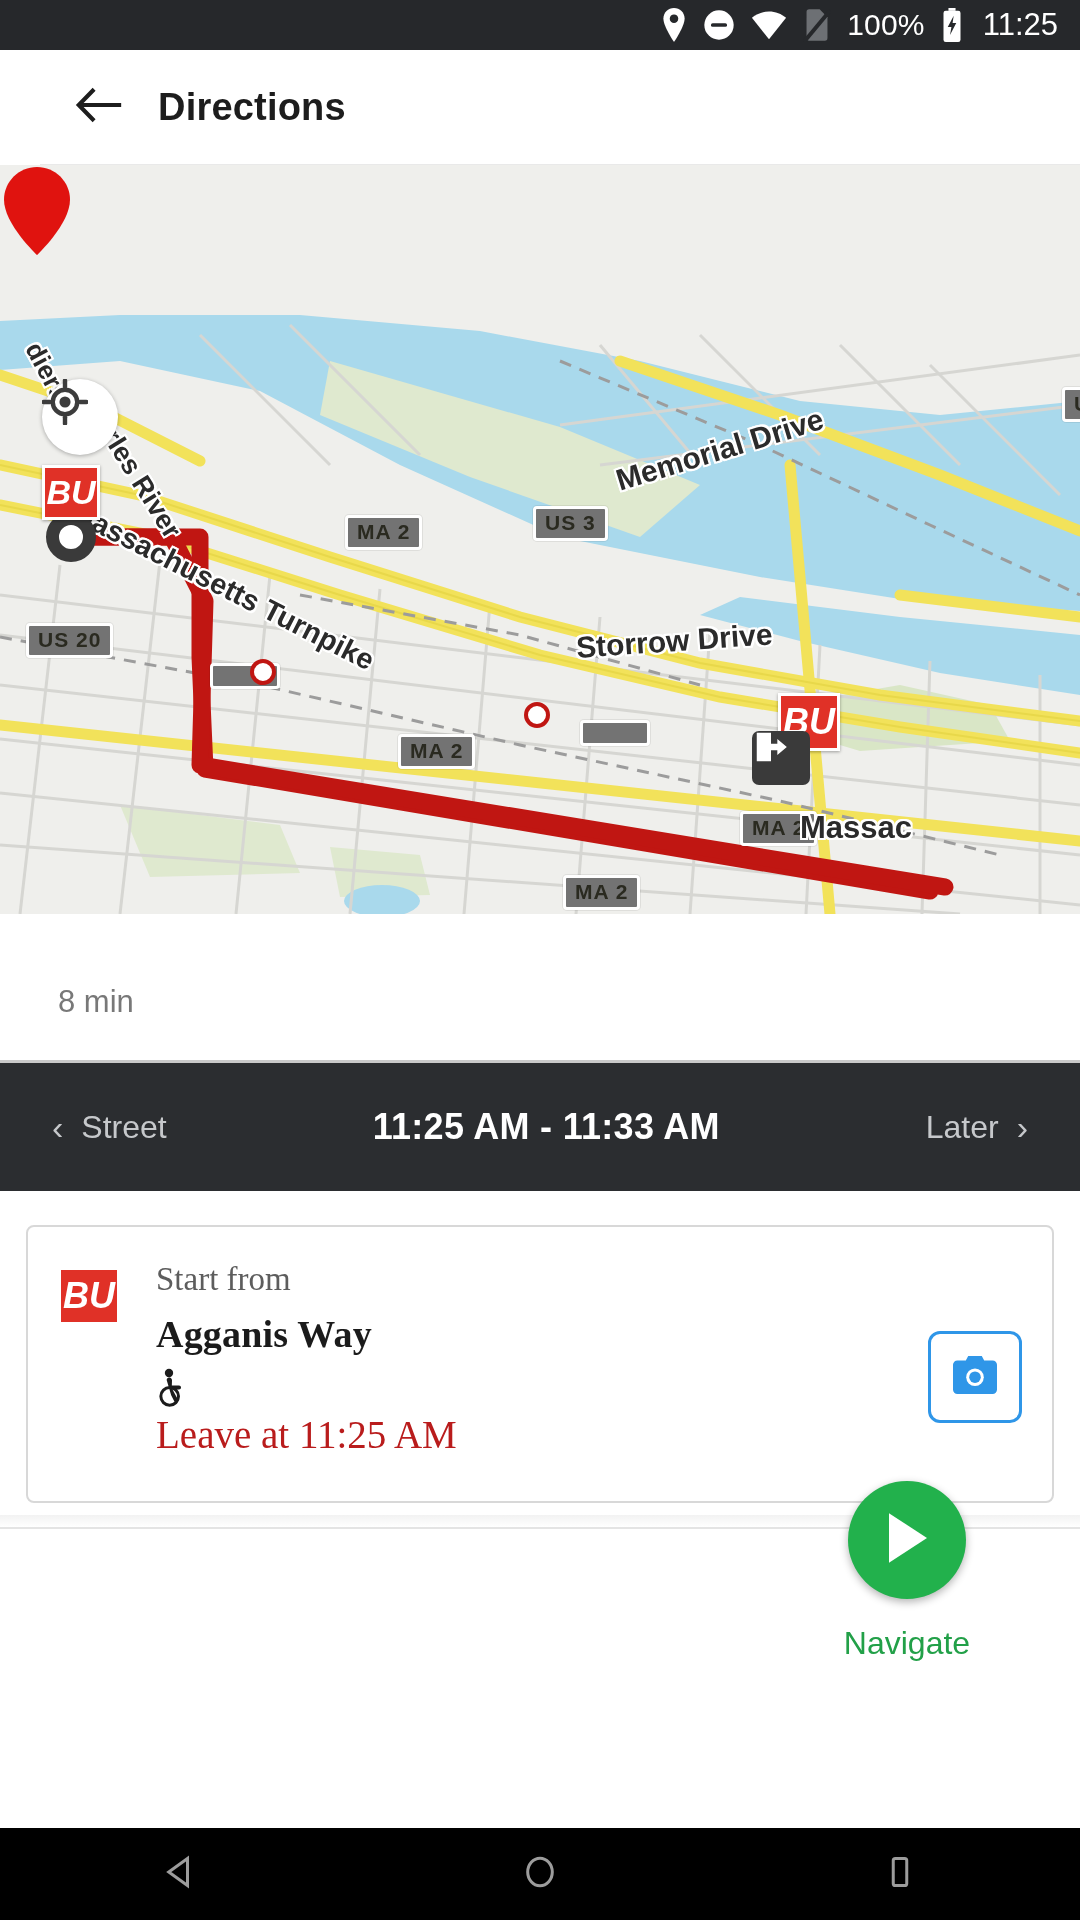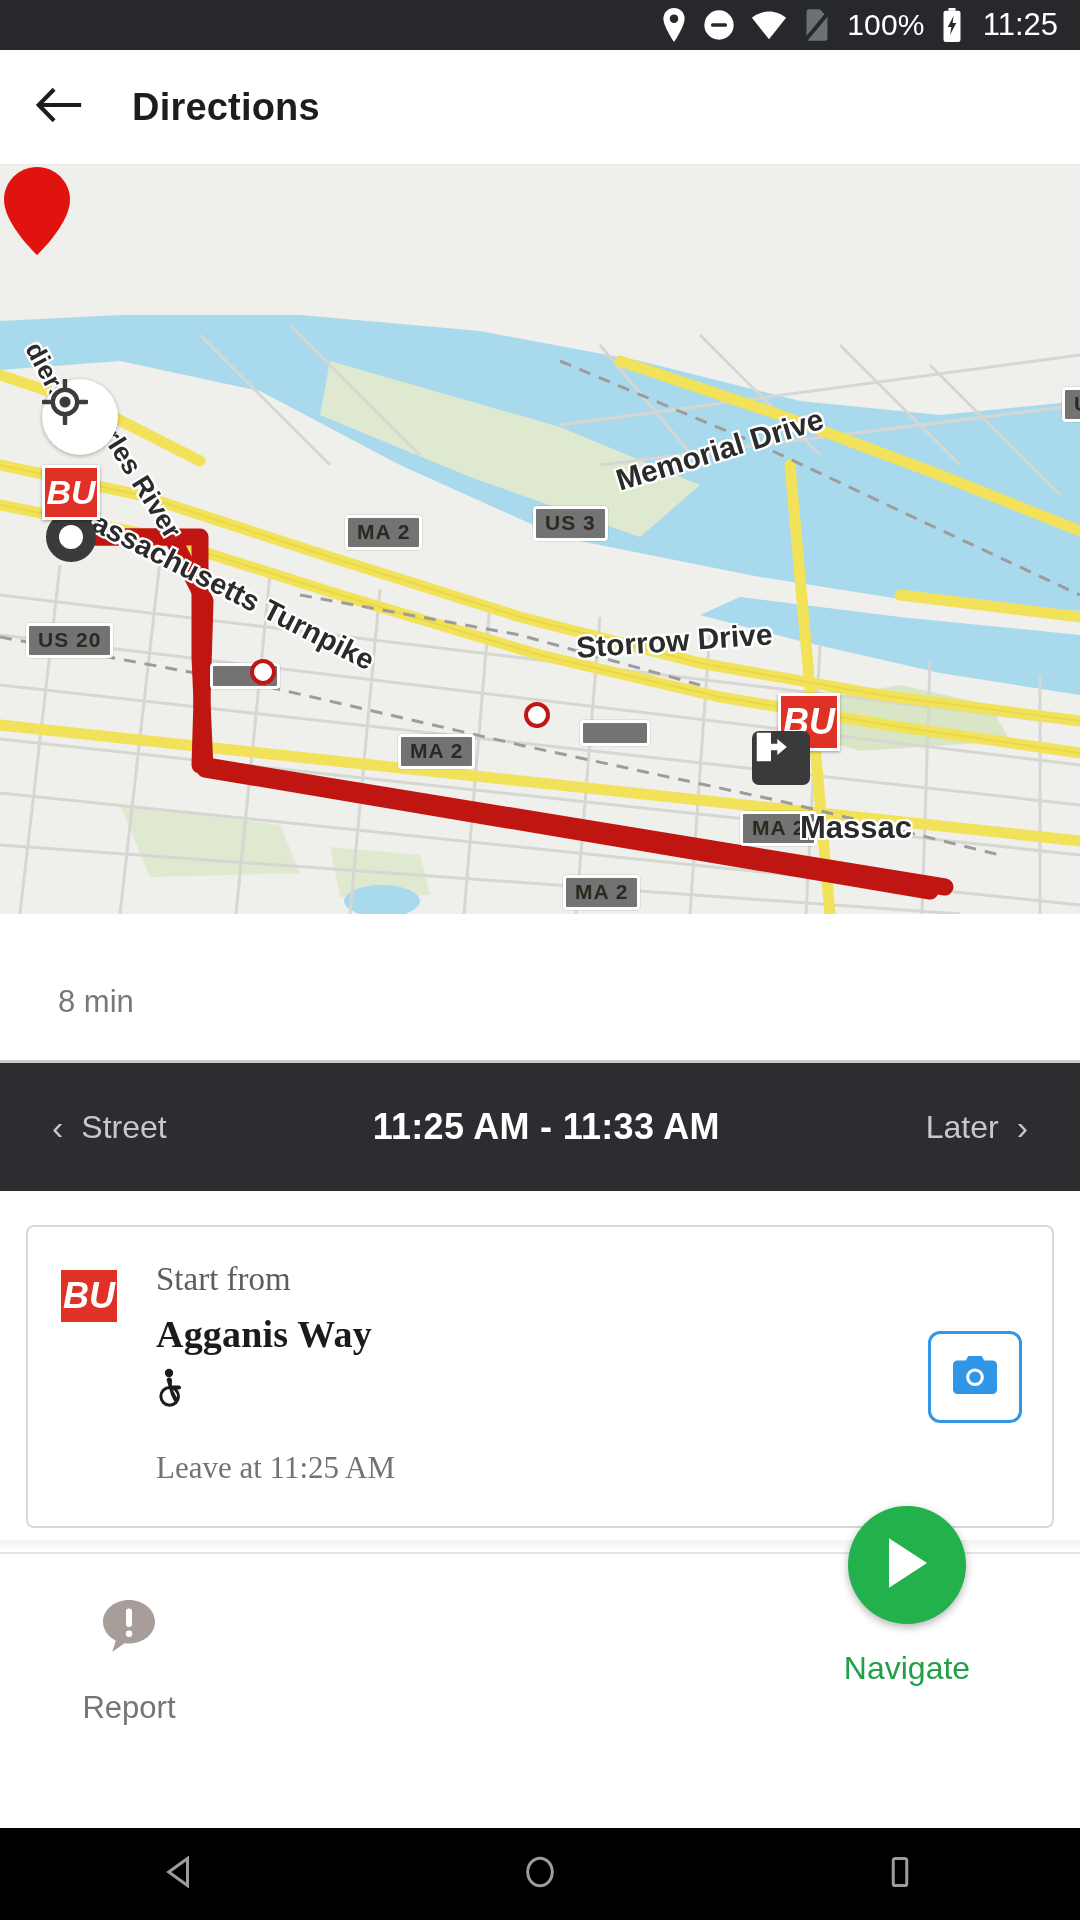--- a/index.html
+++ b/index.html
@@ -17,22 +17,23 @@
     display:flex; align-items:center; justify-content:flex-end;
     padding-right:22px; gap:16px;
   }
   .sb-icon { display:flex; align-items:center; }
   .sb-text { color:#ffffff; font-size:30px; font-weight:400; letter-spacing:.2px; }
   .sb-clock { color:#ffffff; font-size:31px; font-weight:400; margin-left:4px; }
 
   
   .appbar {
     height:115px; background:#ffffff;
-    display:flex; align-items:center; gap:14px;
+    display:flex; align-items:center; gap:0px;
     border-bottom:1px solid #e9e9e9;
+    margin-left:40px;
   }
   .back-btn { width:118px; display:flex; align-items:center; justify-content:center; cursor:pointer; }
   .appbar-title { font-size:38px; font-weight:700; color:#1d1d1d; letter-spacing:.2px; }
 
   
   .map {
     position:relative; height:749px; width:1080px; overflow:hidden;
     background:#eeeeeb;
   }
   .map svg { position:absolute; top:0; left:0; }
@@ -108,21 +109,21 @@
   .card-logo {
     width:62px; height:58px; background:#e03127; border:3px solid #ffffff;
     display:flex; align-items:center; justify-content:center;
     color:#ffffff; font-weight:700; font-style:italic; font-size:36px;
     flex:0 0 auto; margin-top:6px;
   }
   .card-body { margin-left:36px; flex:1;font-family:Liberation Serif, serif; }
   .step-label { font-size:33px; color:#5d5d5d; }
   .step-name { font-size:38px; font-weight:700; color:#1b1b1b; margin-top:14px; letter-spacing:.2px; }
   .access-icon { margin-top:12px; }
-  .leave-at { font-size:31px; color:#737373; margin-top:38px; }
+  .leave-at { font-size:39px; color:#b91c1c; }
   .camera-btn {
     position:absolute; right:30px; top:104px;
     width:94px; height:92px; border:3px solid #2f96e8; border-radius:12px;
     background:#ffffff; display:flex; align-items:center; justify-content:center;
     cursor:pointer;
   }
 
   
   .divider { height:14px; background:linear-gradient(#f2f2f2,#ffffff); border-bottom:2px solid #e4e4e4; margin-top:12px; }
   .actions { height:298px; background:#ffffff; position:relative; }
@@ -354,30 +355,20 @@
           <circle cx="12" cy="11.6" r="2.9" fill="#2f96e8"></circle>
         </svg>
       </span>
     </div>
   </div>
 </div>
 
 <div class="divider"></div>
 
 <div class="actions">
-  <div class="report">
-    <span>
-      <svg width="62" height="60" viewBox="0 0 24 24">
-        <path d="M12 1.6C6.2 1.6 1.6 5.5 1.6 10.3c0 3.2 2 6 5.1 7.6l-1.4 4.5 4.9-3.5c.6.1 1.2.1 1.8.1 5.8 0 10.4-3.9 10.4-8.7S17.8 1.6 12 1.6z" fill="#a79e99"></path>
-        <rect x="10.8" y="5" width="2.4" height="7.4" rx="1.1" fill="#ffffff"></rect>
-        <circle cx="12" cy="15.1" r="1.3" fill="#ffffff"></circle>
-      </svg>
-    </span>
-    <span class="report-label">Report</span>
-  </div>
   <div class="navigate">
     <span class="fab">
       <span>
         <svg width="52" height="56" viewBox="0 0 26 28">
             <path d="M4 1.6 23 14 4 26.4z" fill="#ffffff"></path>
           </svg>
       </span>
     </span>
     <span class="nav-label">Navigate</span>
   </div>

